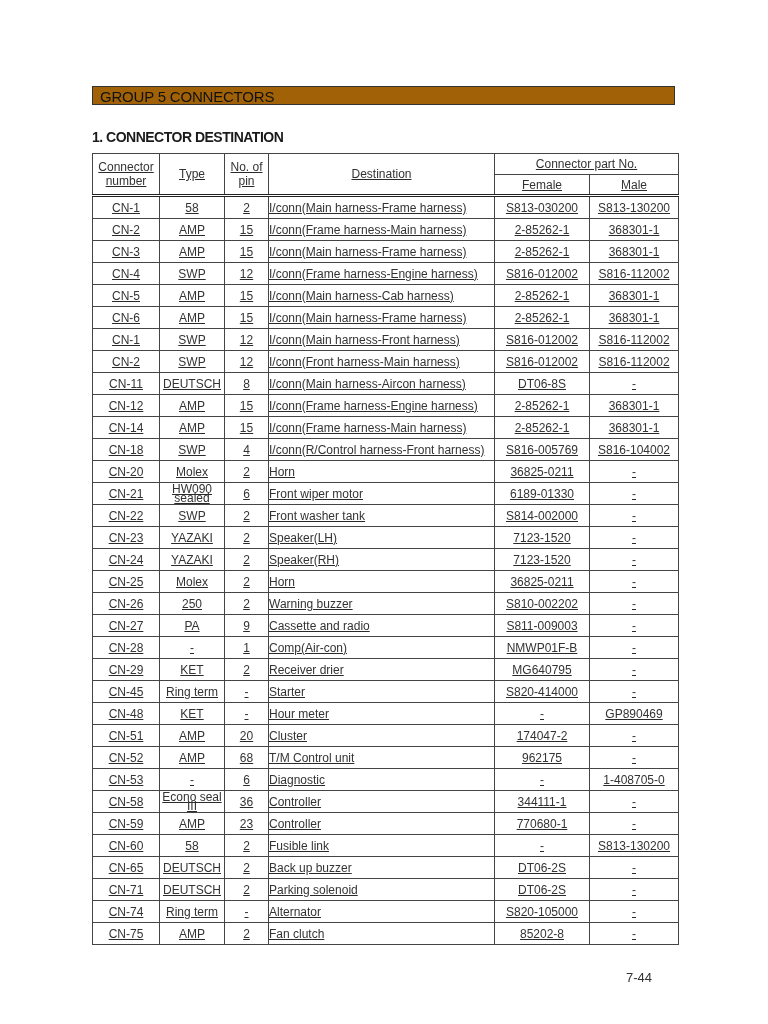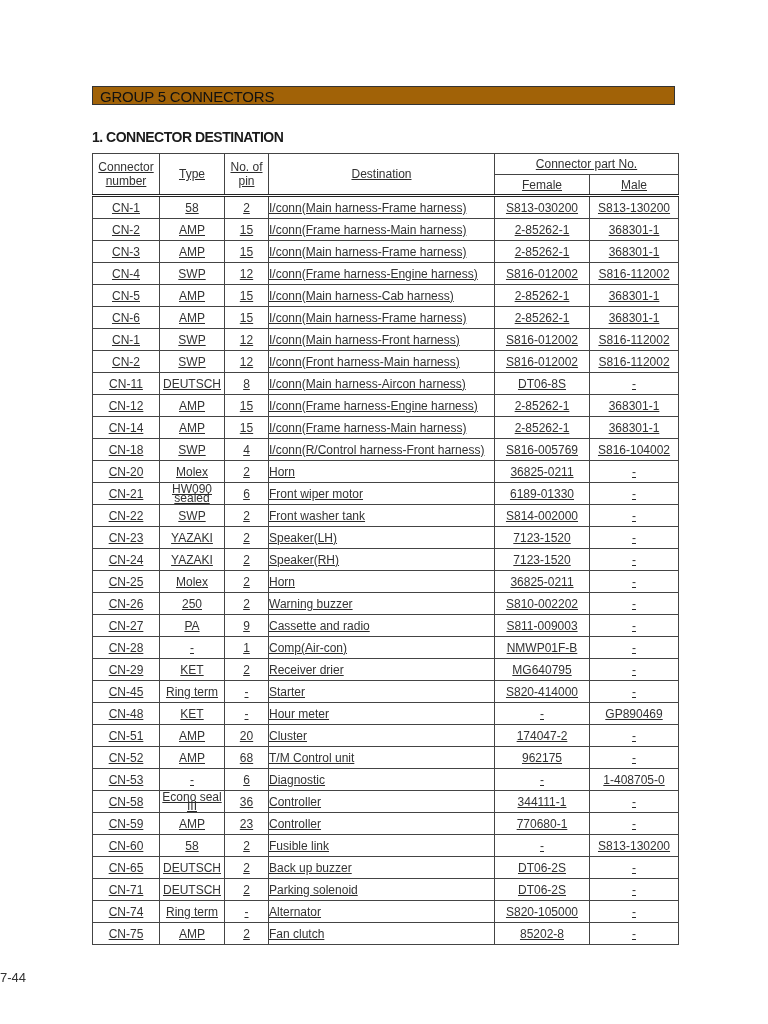--- a/index.html
+++ b/index.html
@@ -27,21 +27,21 @@
     th, td { border: 1px solid #444; padding: 0; font-weight: normal; }
     th { color: #333; line-height: 14px; text-align: center; }
     thead tr.h1 th { height: 20px; }
     thead tr.h2 th { height: 19px; margin-left: 48px; }
     thead tr.h2 th { border-bottom: 3px double #222; }
     thead th.rs { border-bottom: 3px double #222; }
     td { height: 21px; text-align: center; color: #333; }
     td.dest { text-align: left; }
     td.type .small { display: block; font-size: 12px; line-height: 9px; }
     .page-number {
-      position: absolute; left: 0; width: 652px; top: 970px; text-align: left;
+      position: absolute; left: 0; width: 652px; top: 970px; text-align: right;
       font-size: 13px; color: #333;
     }
   </style>
 </head>
 <body>
 
 <div class="group-title">GROUP 5  CONNECTORS</div>
 <div class="section-title">1. CONNECTOR DESTINATION</div>
 
 <table>

